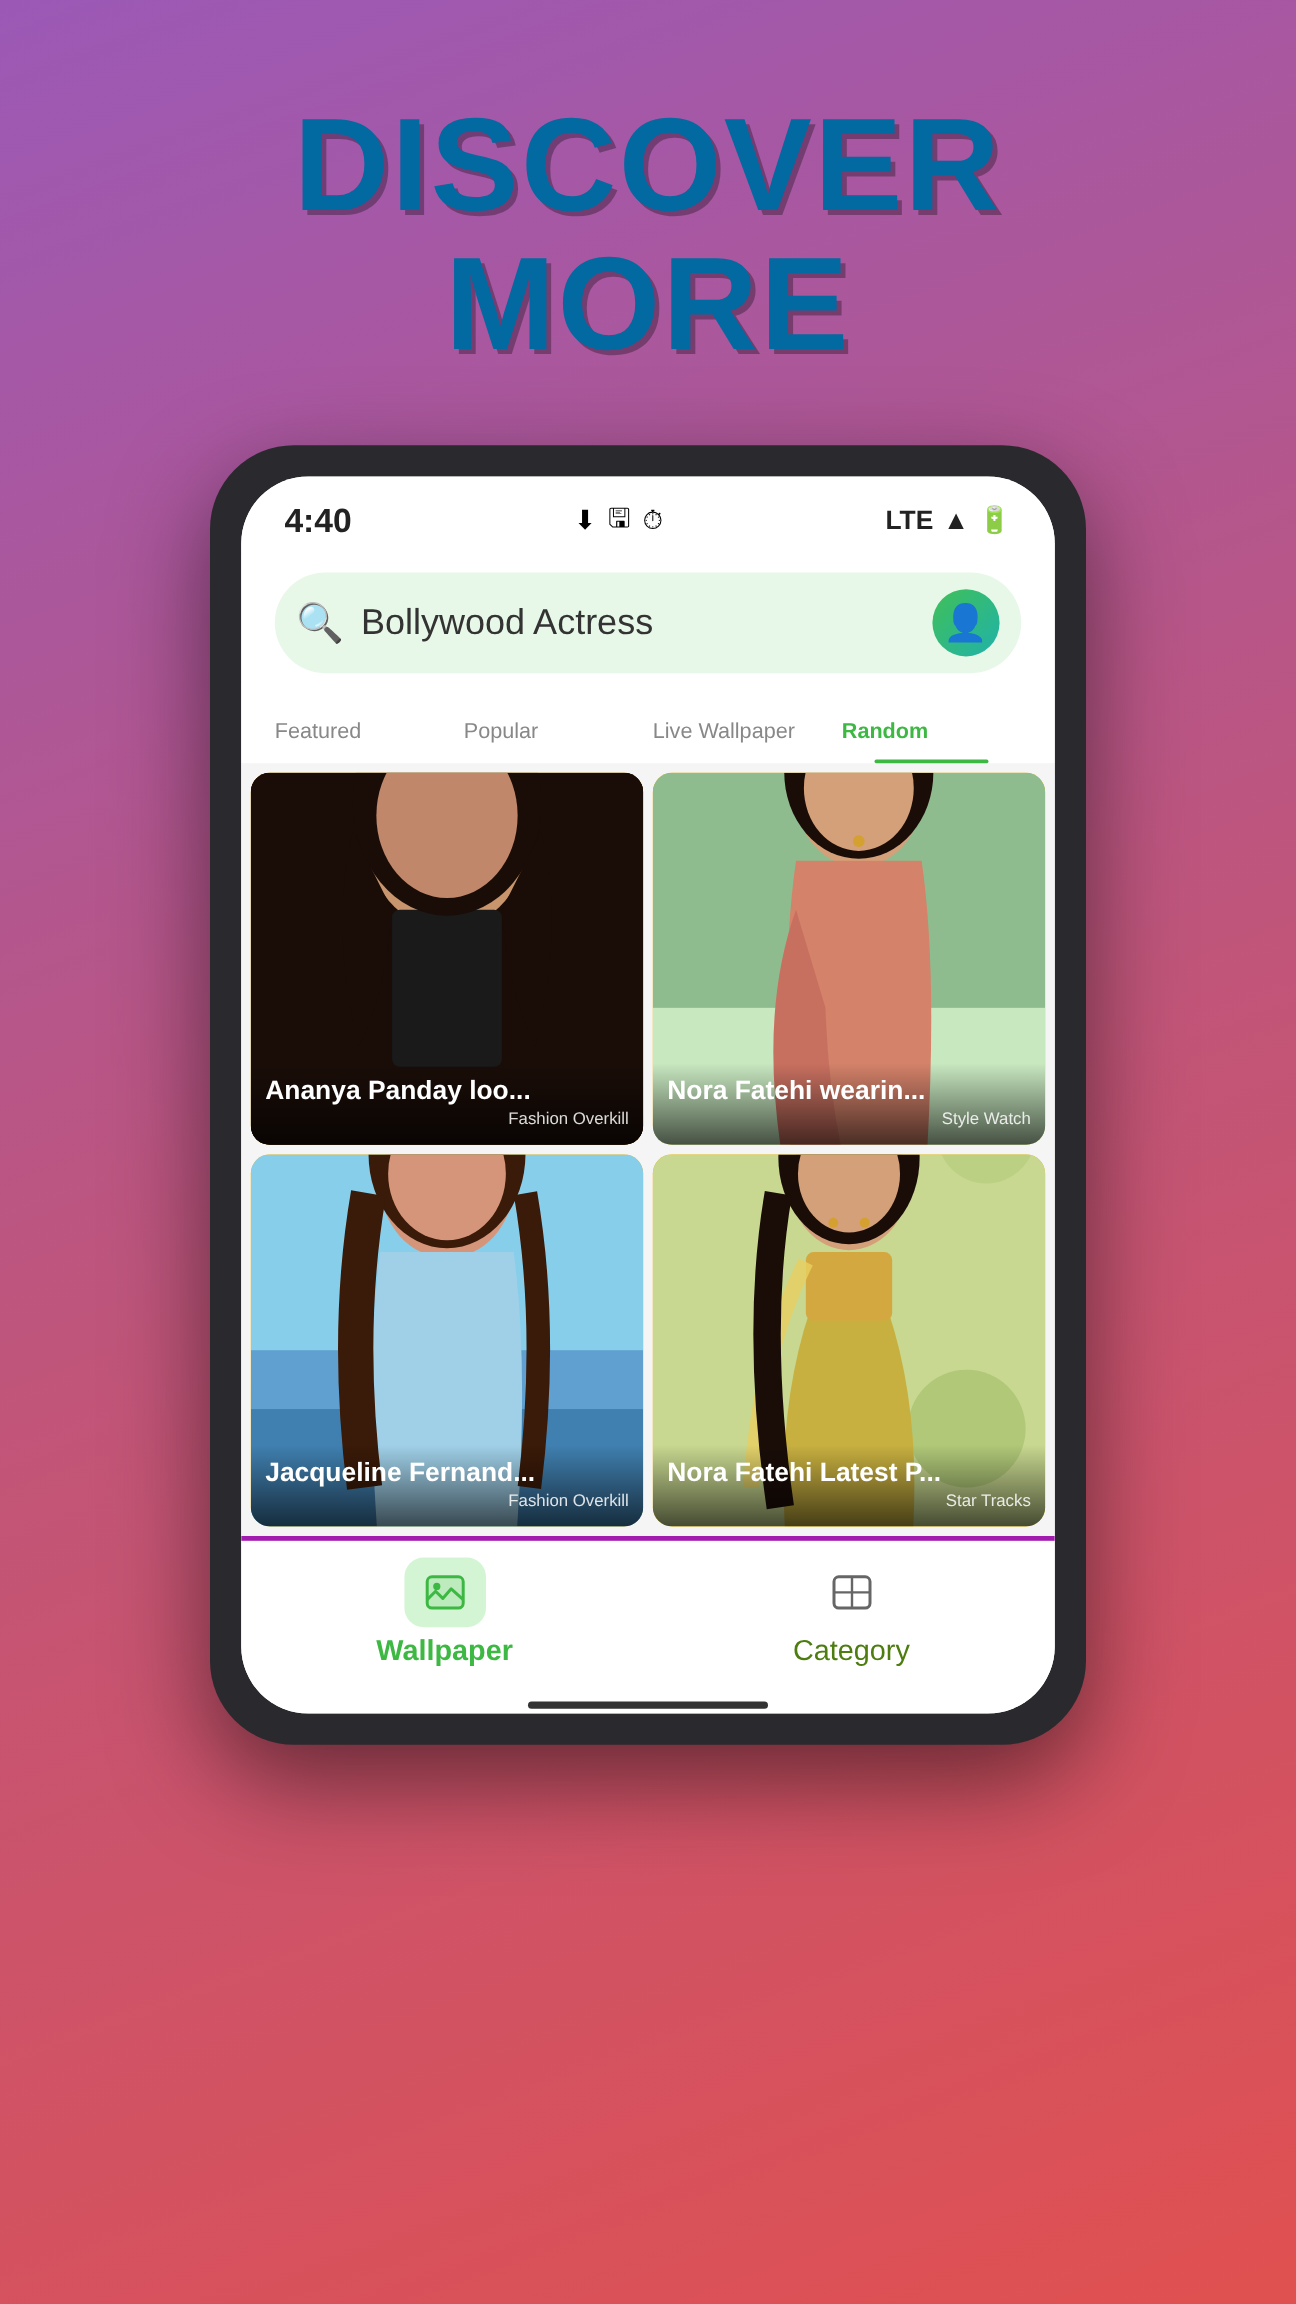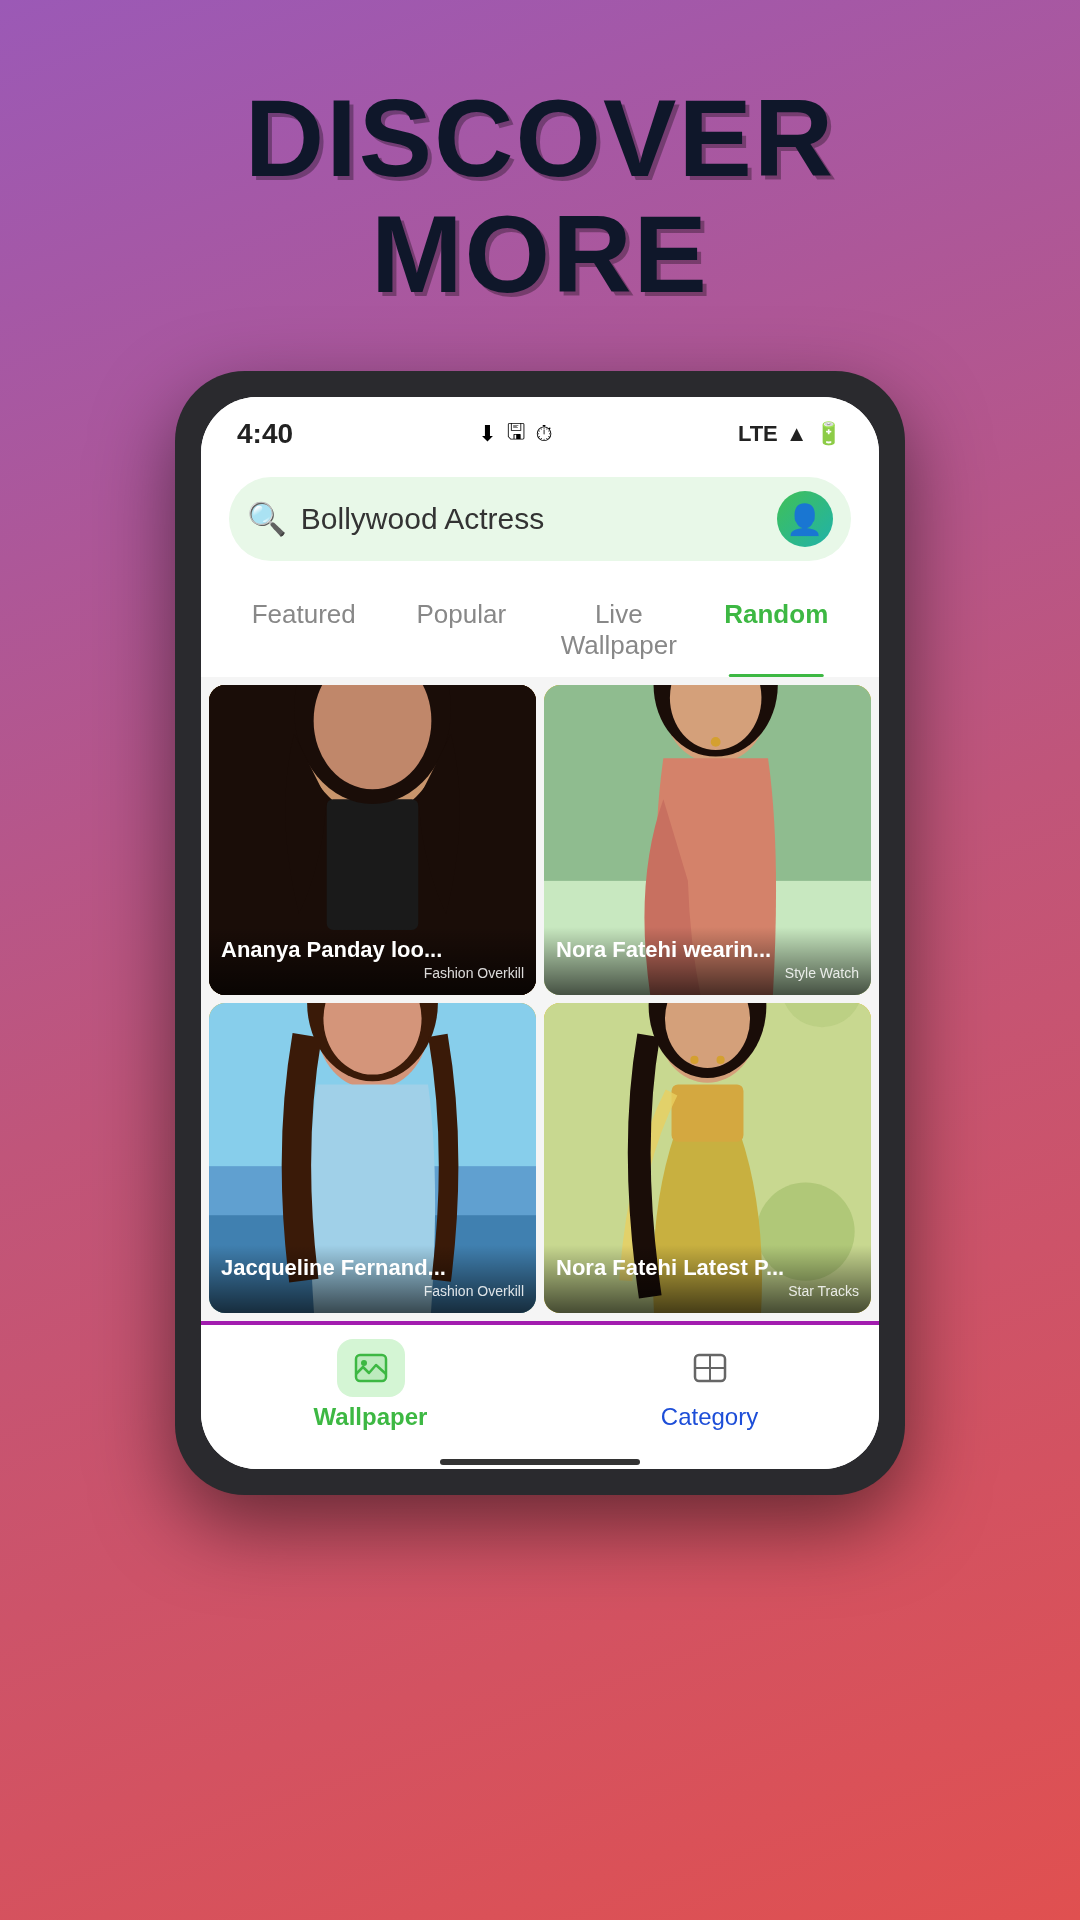--- a/index.html
+++ b/index.html
@@ -10,21 +10,21 @@
       background: linear-gradient(160deg, #9b59b6 0%, #c0557a 50%, #e05050 100%);
       display: flex;
       flex-direction: column;
       align-items: center;
       justify-content: flex-start;
       font-family: Arial, sans-serif;
       overflow: hidden;
     }
 
     .hero-title {
-      color: #0f172a;
+      color: #0369a1;
       font-size: 110px;
       font-weight: 900;
       text-align: center;
       margin-top: 80px;
       line-height: 1.05;
       text-shadow: 4px 4px 0px rgba(0,0,0,0.3);
       font-family: Impact, Arial Black, sans-serif;
       letter-spacing: 2px;
     }
 
@@ -116,23 +116,23 @@
     
     .tabs-row {
       display: flex;
       padding: 16px 24px 0 24px;
       background: white;
       gap: 0;
     }
 
     .tab-item {
       flex: 1;
-      text-align: center;
+      text-align: left;
       padding: 14px 4px 16px 4px;
-      font-size: 26px;
+      font-size: 18px;
       color: #888;
       cursor: pointer;
       position: relative;
     }
 
     .tab-item.active {
       color: #3db843;
       font-weight: 600;
     }
 
@@ -234,21 +234,21 @@
       background: #d4f5d4;
       color: #3db843;
     }
 
     .nav-icon-wrap.inactive {
       color: #666;
     }
 
     .nav-label {
       font-size: 24px;
-      color: #1d4ed8;
+      color: #4d7c0f;
     }
 
     .nav-label.active {
       color: #3db843;
       font-weight: 600;
     }
 
     .home-indicator {
       background: white;
       height: 14px;

